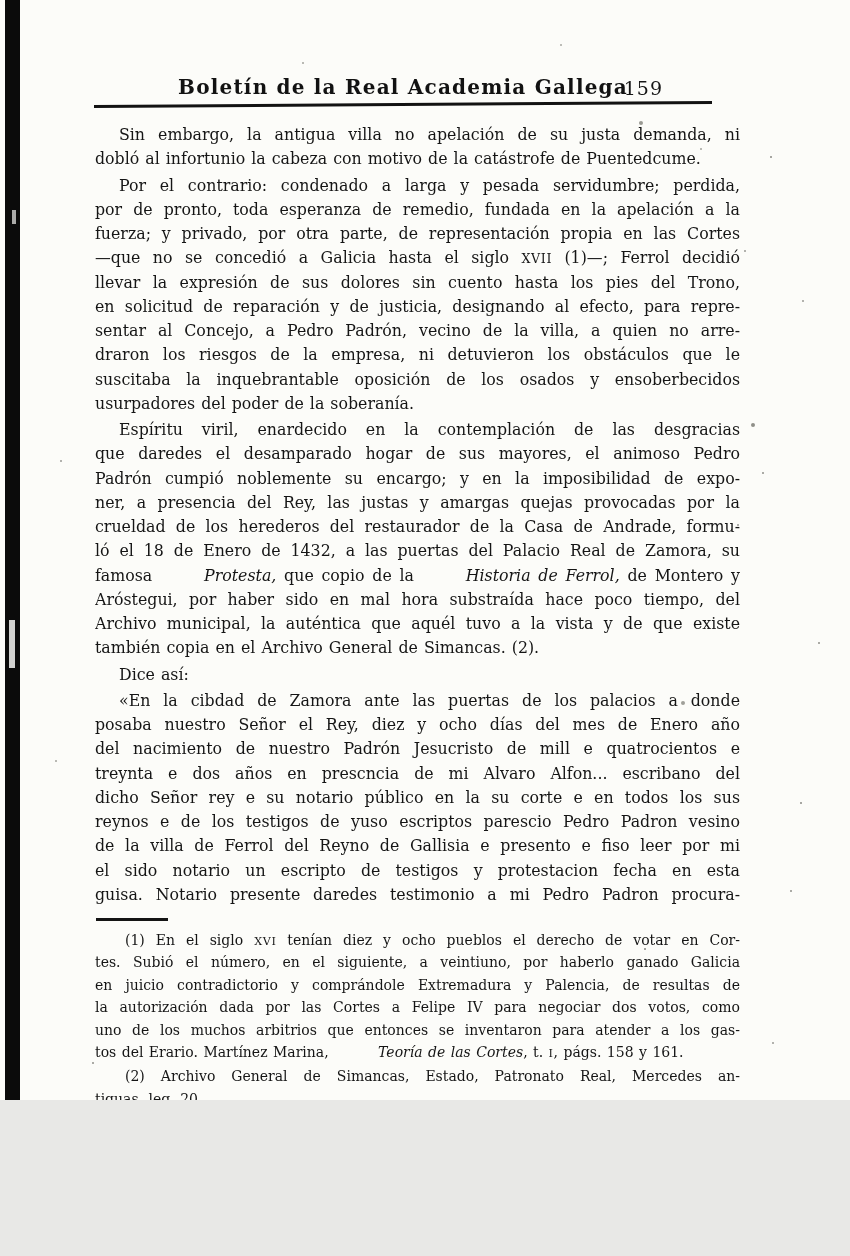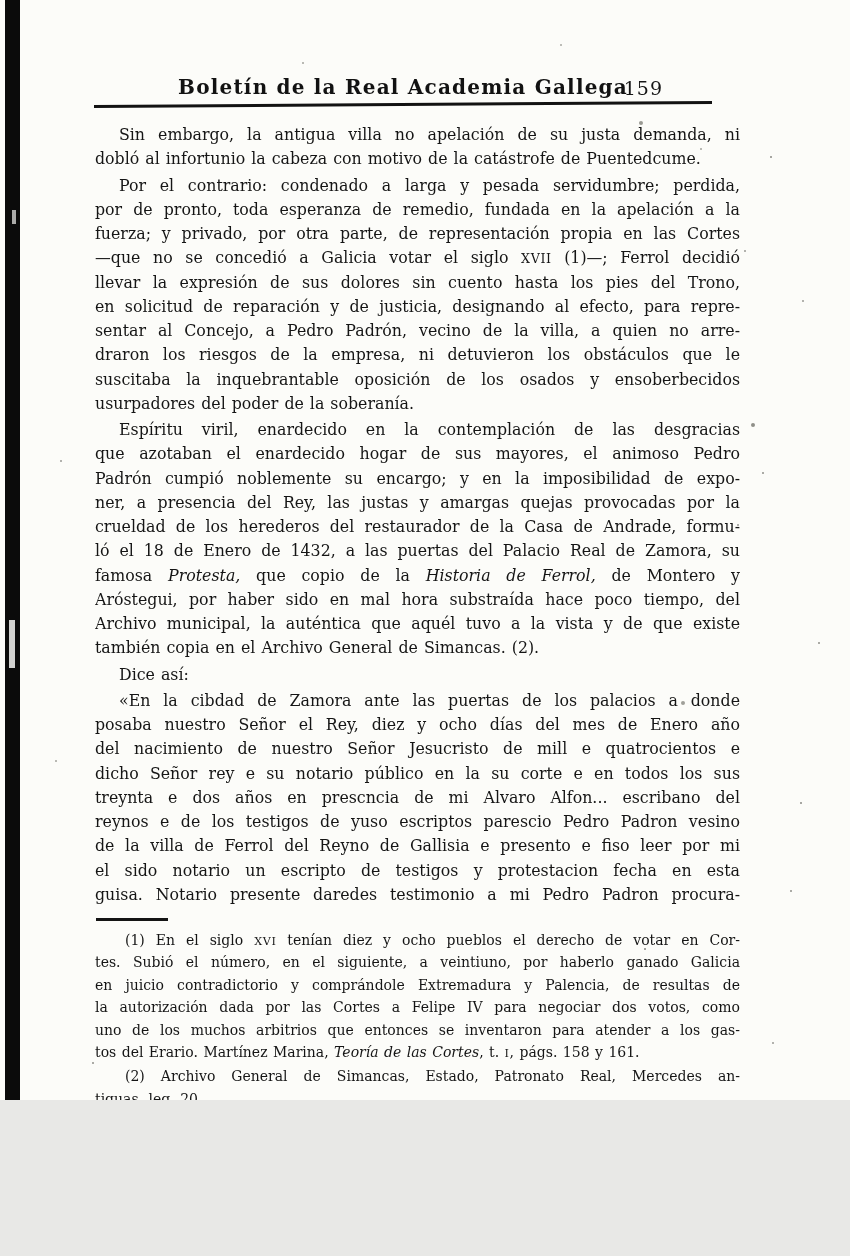--- a/index.html
+++ b/index.html
@@ -88,21 +88,21 @@
   .para + .para { margin-top: 2px; }
   .line {
     text-align: justify;
     text-align-last: justify;
     height: 24.25px;
     overflow: hidden;
     word-spacing: 1px;
   }
   .line.last { text-align-last: left; }
   .line.indent { text-indent: 24px; }
-  .it { font-style: italic; }
+  .it { font-style: italic; margin-left: 44px; }
   .sc { font-size: 0.8em; letter-spacing: 0.6px; }
   .footnote-rule {
     position: absolute;
     top: 918px; left: 96px;
     width: 72px; height: 2.5px;
     background: #141414;
   }
   .footnotes {
     position: absolute;
     top: 929px; left: 95px;
@@ -129,49 +129,49 @@
 
   <div class="body-text" id="body-text">
       <div class="para">
         <div class="line indent"><span>Sin embargo, la antigua villa no apelación de su justa demanda, ni</span></div>
         <div class="line last"><span>dobló al infortunio la cabeza con motivo de la catástrofe de Puentedcume.</span></div>
       </div>
       <div class="para">
         <div class="line indent"><span>Por el contrario: condenado a larga y pesada servidumbre; perdida,</span></div>
         <div class="line"><span>por de pronto, toda esperanza de remedio, fundada en la apelación a la</span></div>
         <div class="line"><span>fuerza; y privado, por otra parte, de representación propia en las Cortes</span></div>
-        <div class="line"><span>—que no se concedió a Galicia votar el siglo </span><span class="sc">XVII</span><span> (1)—; Ferrol decidió</span></div>
+        <div class="line"><span>—que no se concedió a Galicia hasta el siglo </span><span class="sc">XVII</span><span> (1)—; Ferrol decidió</span></div>
         <div class="line"><span>llevar la expresión de sus dolores sin cuento hasta los pies del Trono,</span></div>
         <div class="line"><span>en solicitud de reparación y de justicia, designando al efecto, para repre-</span></div>
         <div class="line"><span>sentar al Concejo, a Pedro Padrón, vecino de la villa, a quien no arre-</span></div>
         <div class="line"><span>draron los riesgos de la empresa, ni detuvieron los obstáculos que le</span></div>
         <div class="line"><span>suscitaba la inquebrantable oposición de los osados y ensoberbecidos</span></div>
         <div class="line last"><span>usurpadores del poder de la soberanía.</span></div>
       </div>
       <div class="para">
         <div class="line indent"><span>Espíritu viril, enardecido en la contemplación de las desgracias</span></div>
-        <div class="line"><span>que azotaban el enardecido hogar de sus mayores, el animoso Pedro</span></div>
+        <div class="line"><span>que daredes el desamparado hogar de sus mayores, el animoso Pedro</span></div>
         <div class="line"><span>Padrón cumpió noblemente su encargo; y en la imposibilidad de expo-</span></div>
         <div class="line"><span>ner, a presencia del Rey, las justas y amargas quejas provocadas por la</span></div>
         <div class="line"><span>crueldad de los herederos del restaurador de la Casa de Andrade, formu-</span></div>
         <div class="line"><span>ló el 18 de Enero de 1432, a las puertas del Palacio Real de Zamora, su</span></div>
         <div class="line"><span>famosa </span><span class="it">Protesta,</span><span> que copio de la </span><span class="it">Historia de Ferrol,</span><span> de Montero y</span></div>
         <div class="line"><span>Aróstegui, por haber sido en mal hora substraída hace poco tiempo, del</span></div>
         <div class="line"><span>Archivo municipal, la auténtica que aquél tuvo a la vista y de que existe</span></div>
         <div class="line last"><span>también copia en el Archivo General de Simancas. (2).</span></div>
       </div>
       <div class="para">
         <div class="line indent last"><span>Dice así:</span></div>
       </div>
       <div class="para">
         <div class="line indent"><span>«En la cibdad de Zamora ante las puertas de los palacios a donde</span></div>
         <div class="line"><span>posaba nuestro Señor el Rey, diez y ocho días del mes de Enero año</span></div>
-        <div class="line"><span>del nacimiento de nuestro Señor Jesucristo de mill e quatrocientos e</span></div>
+        <div class="line"><span>del nacimiento de nuestro Padrón Jesucristo de mill e quatrocientos e</span></div>
+        <div class="line"><span>treynta e dos años en prescncia de mi Alvaro Alfon... escribano del</span></div>
         <div class="line"><span>dicho Señor rey e su notario público en la su corte e en todos los sus</span></div>
-        <div class="line"><span>treynta e dos años en prescncia de mi Alvaro Alfon... escribano del</span></div>
         <div class="line"><span>reynos e de los testigos de yuso escriptos parescio Pedro Padron vesino</span></div>
         <div class="line"><span>de la villa de Ferrol del Reyno de Gallisia e presento e fiso leer por mi</span></div>
         <div class="line"><span>el sido notario un escripto de testigos y protestacion fecha en esta</span></div>
         <div class="line"><span>guisa. Notario presente daredes testimonio a mi Pedro Padron procura-</span></div>
       </div>
     </div>
 
   <div class="footnote-rule"></div>
   <div class="footnotes" id="footnotes">
       <div class="para">

